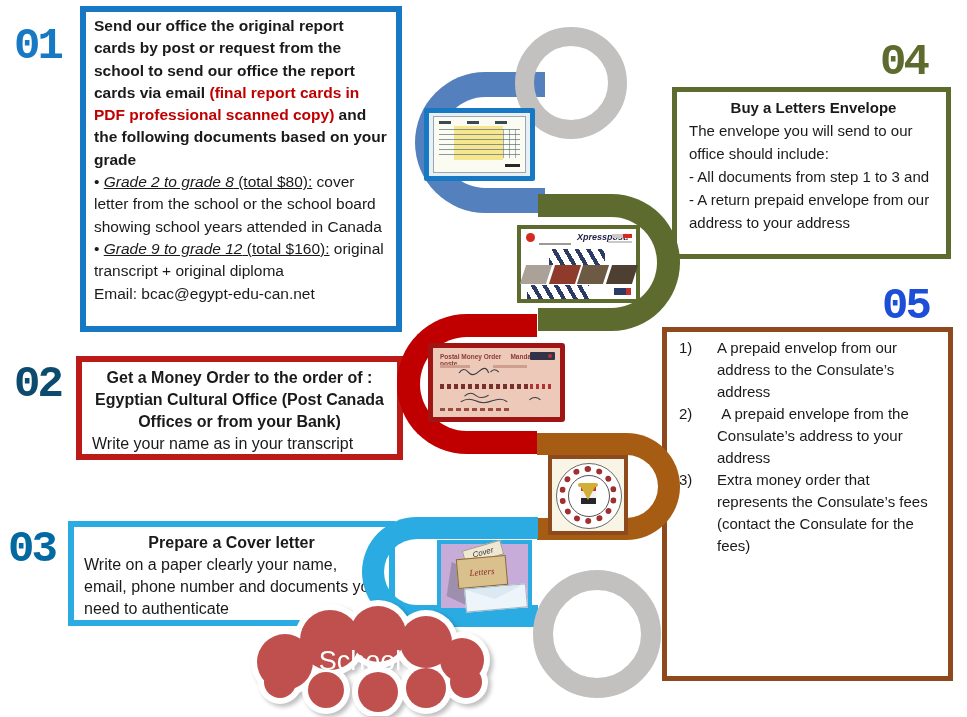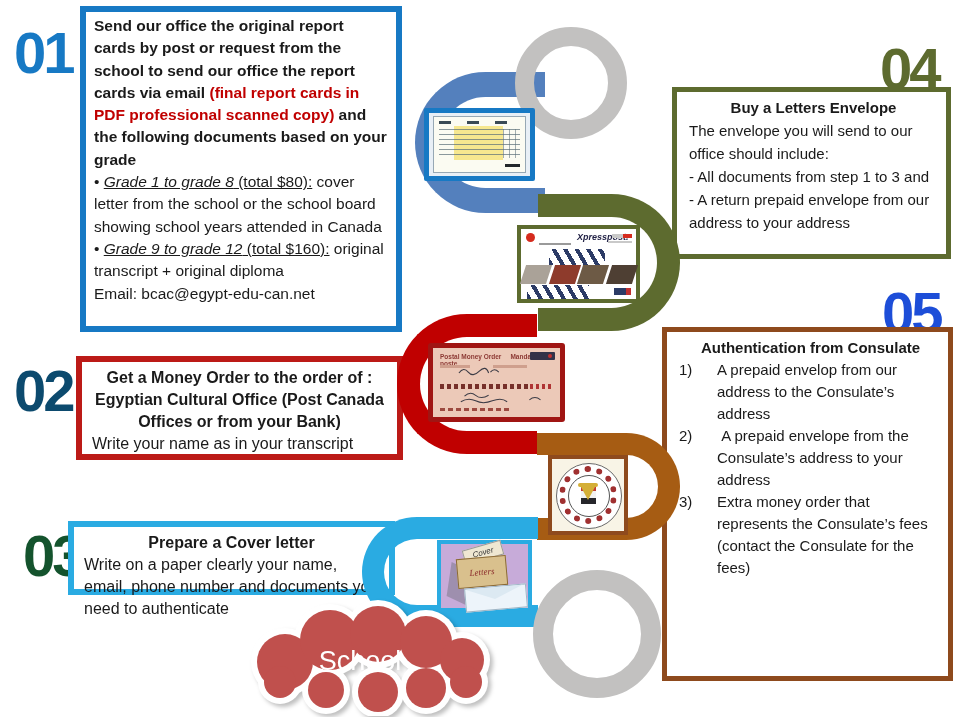--- a/index.html
+++ b/index.html
@@ -11,31 +11,31 @@
   .pipe-blue {left:415px;top:72px;width:130px;height:141px;border:25px solid #5480bd;border-right:0;border-radius:71px 0 0 71px;}
   .pipe-olive{left:538px;top:194px;width:142px;height:137px;border:23px solid #5d6b2f;border-left:0;border-radius:0 69px 69px 0;}
   .pipe-red  {left:397px;top:314px;width:140px;height:140px;border:23px solid #c00000;border-right:0;border-radius:70px 0 0 70px;}
   .pipe-brown{left:537px;top:433px;width:143px;height:107px;border:22px solid #a65c13;border-left:0;border-radius:0 54px 54px 0;}
   .pipe-cyan {left:362px;top:517px;width:176px;height:110px;border:22px solid #2aabe2;border-right:0;border-radius:55px 0 0 55px;}
   .ring{position:absolute;box-sizing:border-box;border-radius:50%;z-index:4;border:19px solid #c2c1c0;}
   .ring-top{left:515px;top:27px;width:112px;height:112px;}
   .ring-bottom{left:533px;top:570px;width:128px;height:128px;border-width:20px;}
 
   
-  .stepnum{position:absolute;z-index:2;font-size:58px;font-weight:bold;letter-spacing:-3px;line-height:1;}
+  .stepnum{position:absolute;z-index:2;font-size:44px;font-weight:bold;letter-spacing:-3px;line-height:1;font-family:Liberation Mono, monospace;}
   .num1{left:14px;top:24px;color:#1779c4;}
   .num2{left:14px;top:362px;color:#0c4a6e;}
-  .num3{left:23px;top:527px;color:#14532d;}
+  .num3{left:8px;top:527px;color:#0369a1;}
   .num4{left:880px;top:40px;color:#5d6b2f;}
   .num5{left:882px;top:284px;color:#1d4ed8;}
 
   .stepbox{position:absolute;z-index:2;background:#fff;box-sizing:border-box;}
   .box1{left:80px;top:6px;width:322px;height:326px;border:6px solid #1779c4;padding:3px 8px;font-size:15.5px;line-height:22.3px;}
   .box2{left:76px;top:356px;width:327px;height:104px;border:6px solid #bc1a17;padding:5px 10px;font-size:16px;line-height:22px;}
-  .box3{left:68px;top:521px;width:327px;height:74px;border:6px solid #2aabe2;padding:5px 10px;font-size:16px;line-height:22px;}
+  .box3{left:68px;top:521px;width:327px;height:105px;border:6px solid #2aabe2;padding:5px 10px;font-size:16px;line-height:22px;}
   .box4{left:672px;top:87px;width:279px;height:172px;border:5px solid #5d6b2f;padding:4px 8px 4px 12px;font-size:15px;line-height:23px;}
   .box5{left:662px;top:327px;width:291px;height:354px;border:5px solid #8e4a1d;padding:5px 6px 5px 12px;font-size:15px;line-height:22px;}
   .b{font-weight:bold;text-align:center;}
   .red{color:#c00000;}
   .iu{font-style:italic;text-decoration:underline;}
   .u{text-decoration:underline;margin-top:16px;}
   .preline{white-space:pre-line;}
   .li{display:flex;}
   .li-num{width:38px;flex:none;}
   .li-text{flex:1;white-space:pre-wrap;}
@@ -112,21 +112,21 @@
   <div class="stepnum num2">02</div>
   <div class="stepnum num3">03</div>
   <div class="stepnum num4">04</div>
   <div class="stepnum num5">05</div>
 
   <div class="stepbox box1">
     <div>
       <span class="b">Send our office the original report cards by post or request from the school to send our office the report cards via email </span><span class="b red">(final report cards in PDF professional scanned copy)</span><span class="b"> and the following documents based on your grade</span>
     </div>
     <div>
-      <span>• </span><span class="iu">Grade 1 to grade 8</span><span class="u"> (total $80):</span><span> cover letter from the school or the school board showing school years attended in Canada</span>
+      <span>• </span><span class="iu">Grade 2 to grade 8</span><span class="u"> (total $80):</span><span> cover letter from the school or the school board showing school years attended in Canada</span>
     </div>
     <div>
       <span>• </span><span class="iu">Grade 9 to grade 12</span><span class="u"> (total $160):</span><span> original transcript + original diploma</span>
     </div>
     <div>Email: bcac@egypt-edu-can.net</div>
   </div>
 
   <div class="stepbox box2">
     <div class="b">Get a Money Order to the order of : Egyptian Cultural Office (Post Canada Offices or from your Bank)</div>
     <div>Write your name as in your transcript</div>
@@ -138,21 +138,20 @@
   </div>
 
   <div class="stepbox box4">
     <div class="b">Buy a Letters Envelope</div>
     <div class="preline">The envelope you will send to our office should include:
  - All documents from  step 1 to 3 and
 - A return prepaid envelope from our address to your address</div>
   </div>
 
   <div class="stepbox box5">
-    <div class="b">Authentication from Consulate</div>
     <div class="li">
       <span class="li-num">1)</span>
       <span class="li-text">A prepaid envelop from our address to the Consulate’s address</span>
     </div>
     <div class="li">
       <span class="li-num">2)</span>
       <span class="li-text"> A prepaid envelope from the Consulate’s address to your address</span>
     </div>
     <div class="li">
       <span class="li-num">3)</span>

